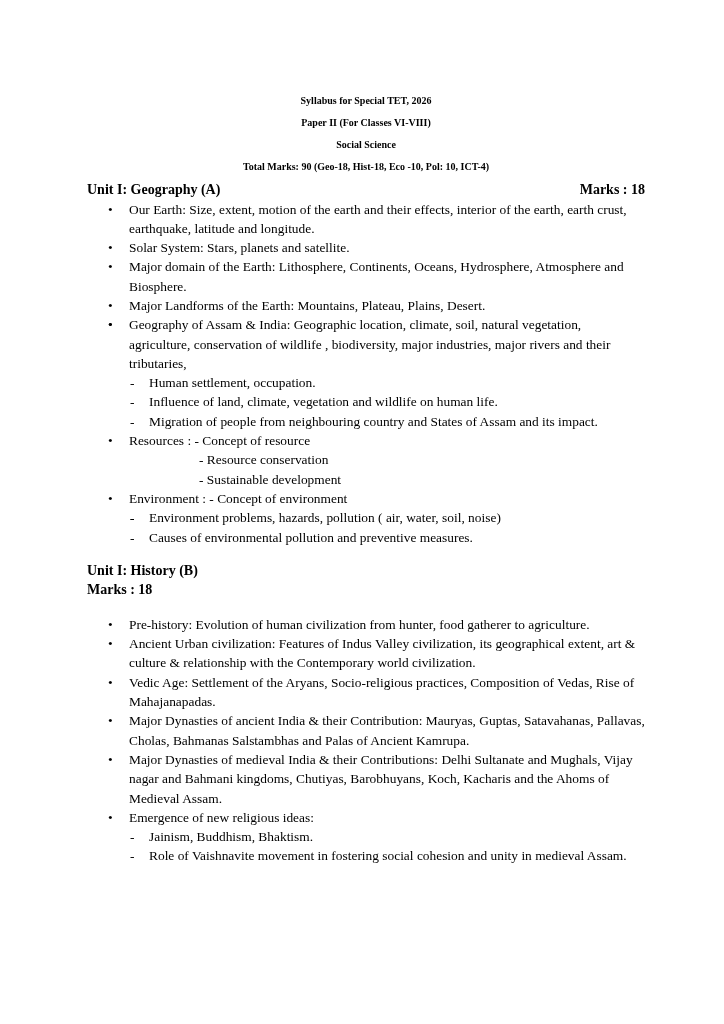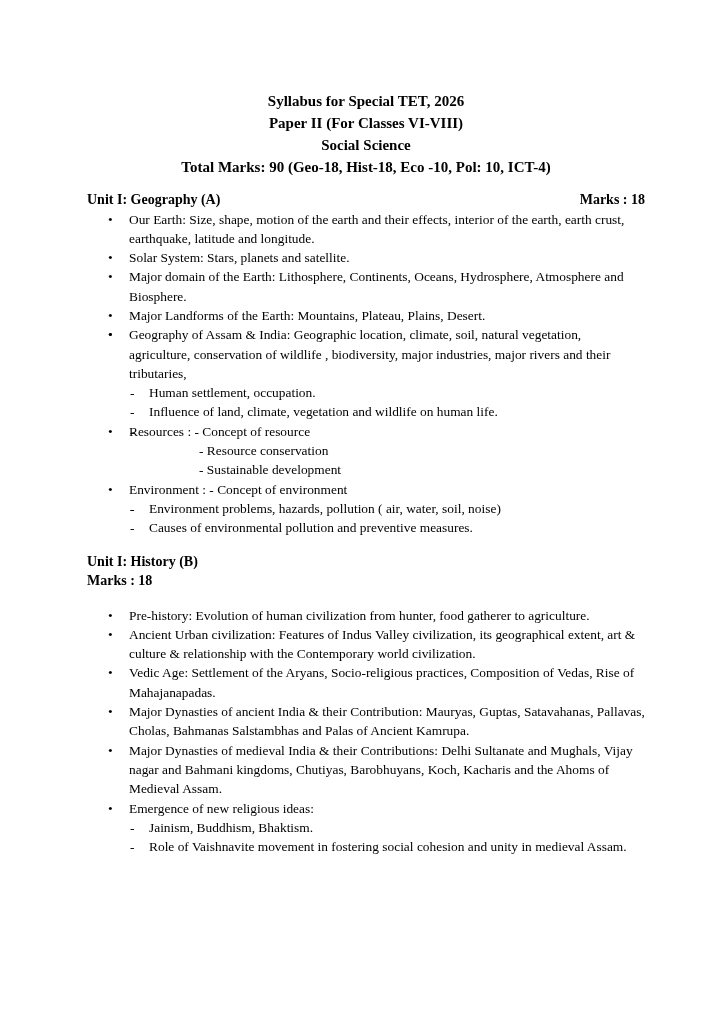--- a/index.html
+++ b/index.html
@@ -11,30 +11,30 @@
   }
   .page {
     box-sizing: border-box;
     width: 724px; height: 1024px;
     padding: 90px 79px 0 87px;
     background: #ffffff;
   }
   .title-block {
     text-align: center;
     font-weight: bold;
-    font-size: 15px;
+    font-size: 10px;
     line-height: 22px;
   }
   .unit-row {
     display: flex;
     justify-content: space-between;
     font-weight: bold;
     font-size: 14px;
     line-height: 19.5px;
-    margin-top: 12px;
+    margin-top: 2px;
   }
   .unit-row.history { margin-top: 14px; flex-direction: column; }
   .list {
     font-size: 13.4px;
     line-height: 19.3px;
   }
   .list.history { margin-top: 15px; }
   .li { position: relative; padding-left: 42px; }
   .li .mk { position: absolute; left: 21px; top: 0; }
   .li.sub { padding-left: 62px; }
@@ -55,21 +55,21 @@
 
   <div class="unit-row">
     <span>Unit I: Geography (A)</span>
     <span>Marks : 18</span>
   </div>
 
   <div class="list">
 
     <div class="li">
       <span class="mk">•</span>
-      <span>Our Earth: Size, shape, motion of the earth and their effects, interior of the earth, earth crust, earthquake, latitude and longitude.</span>
+      <span>Our Earth: Size, extent, motion of the earth and their effects, interior of the earth, earth crust, earthquake, latitude and longitude.</span>
     </div>
 
     <div class="li">
       <span class="mk">•</span>
       <span>Solar System: Stars, planets and satellite.</span>
     </div>
 
     <div class="li">
       <span class="mk">•</span>
       <span>Major domain of the Earth: Lithosphere, Continents, Oceans, Hydrosphere, Atmosphere and Biosphere.</span>
@@ -91,20 +91,21 @@
     <div class="li sub">
       <span class="mk">-</span>
       <span>Human settlement, occupation.</span>
     </div>
     <div class="li sub">
       <span class="mk">-</span>
       <span>Influence of land, climate, vegetation and wildlife on human life.</span>
     </div>
     <div class="li sub">
       <span class="mk">-</span>
+      <span>Migration of people from neighbouring country and States of Assam and its impact.</span>
     </div>
 
     <div class="li">
       <span class="mk">•</span>
       <span>Resources : - Concept of resource</span>
     </div>
     <div class="li deep">
       <span>- Resource conservation</span>
     </div>
     <div class="li deep">

